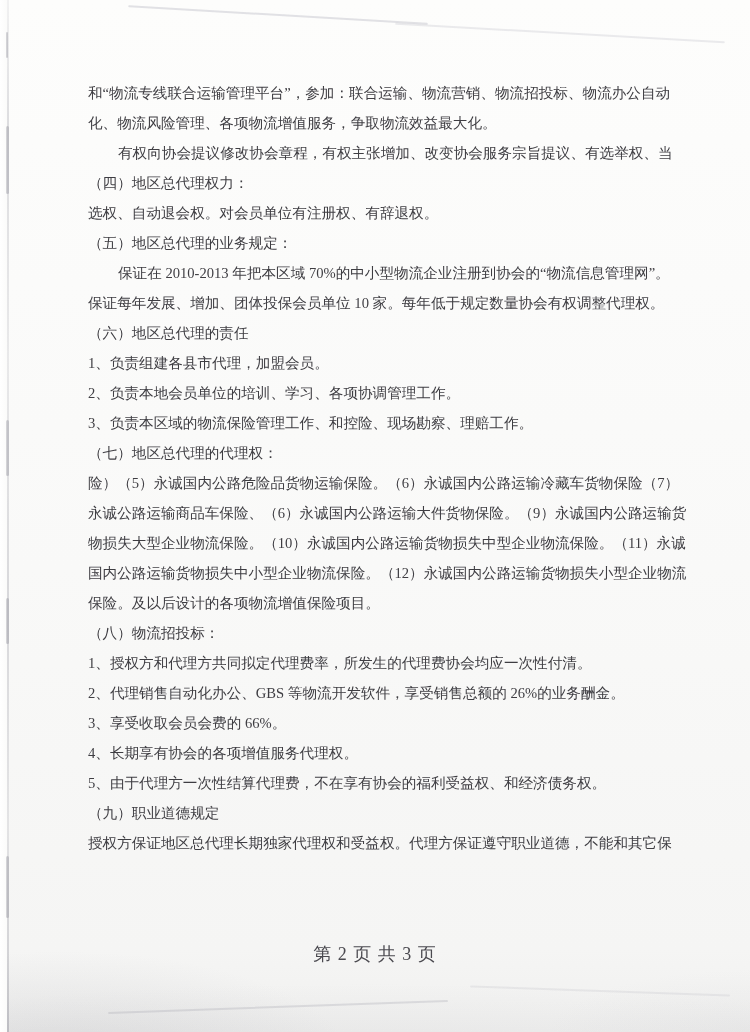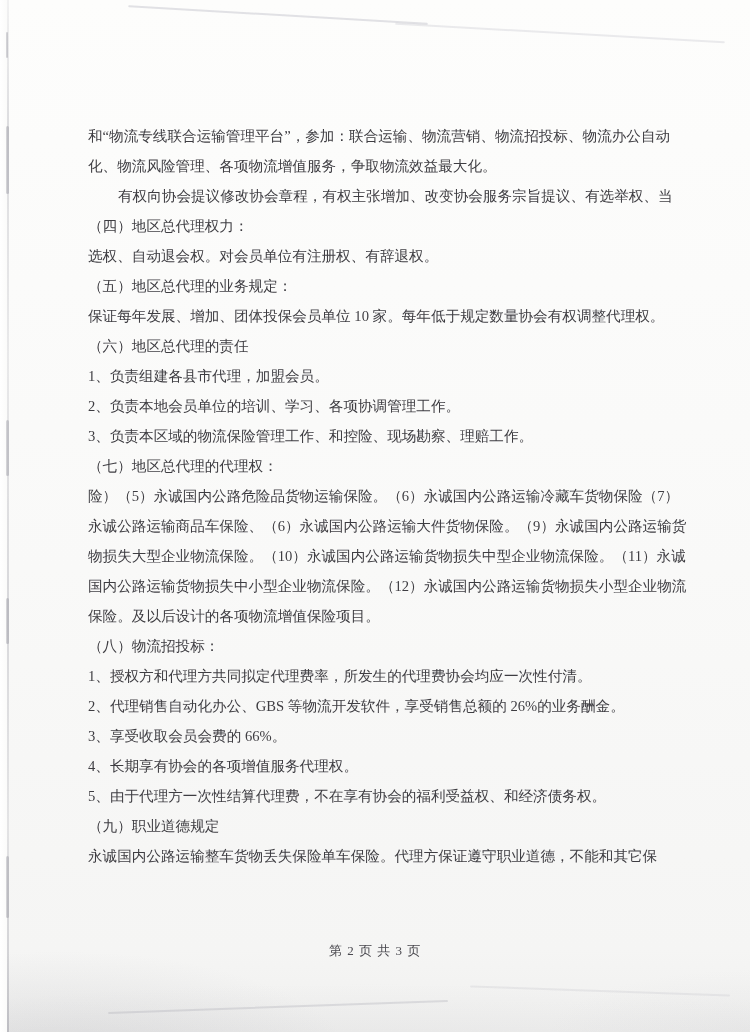--- a/index.html
+++ b/index.html
@@ -47,33 +47,32 @@
   .crease.c4 { left: 470px; top: 990px; width: 260px; height: 2px; transform: rotate(2deg); background: rgba(170,170,182,0.18); }
   
   .content {
     position: absolute;
     left: 88px;
     top: 78px;
     width: 612px;
     color: #3e3d42;
     font-size: 14.6px;
     letter-spacing: 0px;
-    margin-top: 43px;
   }
   .line {
     height: 30px;
     line-height: 30px;
     white-space: nowrap;
   }
   .line.indent { padding-left: 30px; }
   .footer {
     position: absolute;
     left: 0; top: 942px; width: 750px;
     text-align: center;
-    font-size: 13px;
+    font-size: 18px;
     color: #4a494f;
     letter-spacing: 1px;
   }
 </style>
 </head>
 <body>
 
 <div class="scan-page">
 
   <div class="edge-strip"></div>
@@ -89,36 +88,37 @@
   <div class="crease c3"></div>
   <div class="crease c4"></div>
 
   <div class="content">
     <div class="line">和“物流专线联合运输管理平台”，参加：联合运输、物流营销、物流招投标、物流办公自动</div>
     <div class="line">化、物流风险管理、各项物流增值服务，争取物流效益最大化。</div>
     <div class="line indent">有权向协会提议修改协会章程，有权主张增加、改变协会服务宗旨提议、有选举权、当</div>
     <div class="line">（四）地区总代理权力：</div>
     <div class="line">选权、自动退会权。对会员单位有注册权、有辞退权。</div>
     <div class="line">（五）地区总代理的业务规定：</div>
+    <div class="line indent">保证在 2010-2013 年把本区域 70%的中小型物流企业注册到协会的“物流信息管理网”。</div>
     <div class="line">保证每年发展、增加、团体投保会员单位 10 家。每年低于规定数量协会有权调整代理权。</div>
     <div class="line">（六）地区总代理的责任</div>
     <div class="line">1、负责组建各县市代理，加盟会员。</div>
     <div class="line">2、负责本地会员单位的培训、学习、各项协调管理工作。</div>
     <div class="line">3、负责本区域的物流保险管理工作、和控险、现场勘察、理赔工作。</div>
     <div class="line">（七）地区总代理的代理权：</div>
     <div class="line">险）（5）永诚国内公路危险品货物运输保险。（6）永诚国内公路运输冷藏车货物保险（7）</div>
     <div class="line">永诚公路运输商品车保险、（6）永诚国内公路运输大件货物保险。（9）永诚国内公路运输货</div>
     <div class="line">物损失大型企业物流保险。（10）永诚国内公路运输货物损失中型企业物流保险。（11）永诚</div>
     <div class="line">国内公路运输货物损失中小型企业物流保险。（12）永诚国内公路运输货物损失小型企业物流</div>
     <div class="line">保险。及以后设计的各项物流增值保险项目。</div>
     <div class="line">（八）物流招投标：</div>
     <div class="line">1、授权方和代理方共同拟定代理费率，所发生的代理费协会均应一次性付清。</div>
     <div class="line">2、代理销售自动化办公、GBS 等物流开发软件，享受销售总额的 26%的业务酬金。</div>
     <div class="line">3、享受收取会员会费的 66%。</div>
     <div class="line">4、长期享有协会的各项增值服务代理权。</div>
     <div class="line">5、由于代理方一次性结算代理费，不在享有协会的福利受益权、和经济债务权。</div>
     <div class="line">（九）职业道德规定</div>
-    <div class="line">永诚国内公路运输整车货物丢失保险单车保险。代理方保证遵守职业道德，不能和其它保</div>
+    <div class="line">授权方保证地区总代理长期独家代理权和受益权。代理方保证遵守职业道德，不能和其它保</div>
   </div>
 
   <div class="footer">第 2 页 共 3 页</div>
 
 </div>
 
 </body></html>

